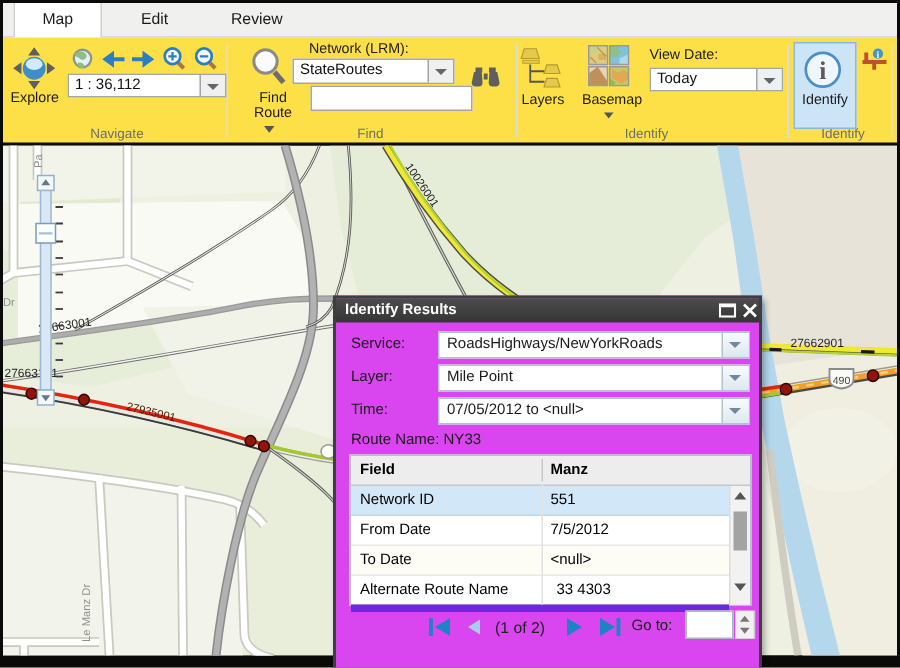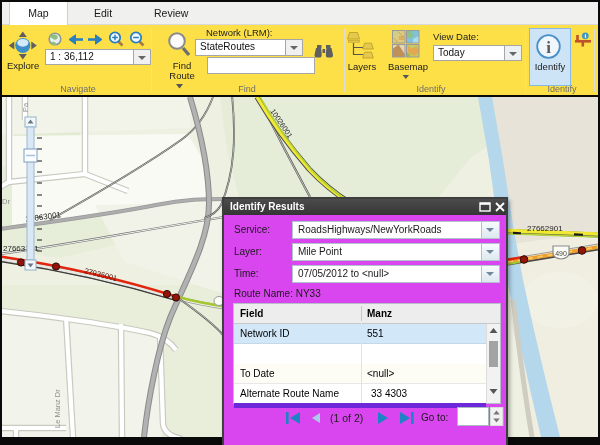--- a/index.html
+++ b/index.html
@@ -359,20 +359,24 @@
     <div style="position:absolute;left:0;top:0;width:266px;height:19px;background:#ededee;
          border-bottom:1px solid #c8c8c8;font-weight:bold;line-height:19px;">
       <span style="position:absolute;left:6px;">Field</span>
       <span style="position:absolute;left:133px;">Manz</span>
       <span style="position:absolute;left:127px;top:2px;height:15px;width:1px;background:#c8c8c8;"></span>
     </div>
     <div class="trow" style="top:20px;background:#d2e7f8;border-bottom:1px solid #c4d8e8;">
         <span class="c1">Network ID</span>
         <span class="c2">551</span>
       </div>
+    <div class="trow" style="top:40px;border-bottom:1px solid #e8e8e8;">
+        <span class="c1">From Date</span>
+        <span class="c2">7/5/2012</span>
+      </div>
     <div class="trow" style="top:60px;background:#fdfdf6;border-bottom:1px solid #e8e8e8;">
         <span class="c1">To Date</span>
         <span class="c2">&lt;null&gt;</span>
       </div>
     <div class="trow" style="top:80px;border-bottom:5px solid #6d28d9;">
         <span class="c1">Alternate Route Name</span>
         <span class="c2" style="left:137px;">33 4303</span>
       </div>
     <span style="position:absolute;left:127px;top:19px;height:80px;width:1px;background:#e2e2e2;"></span>
 

